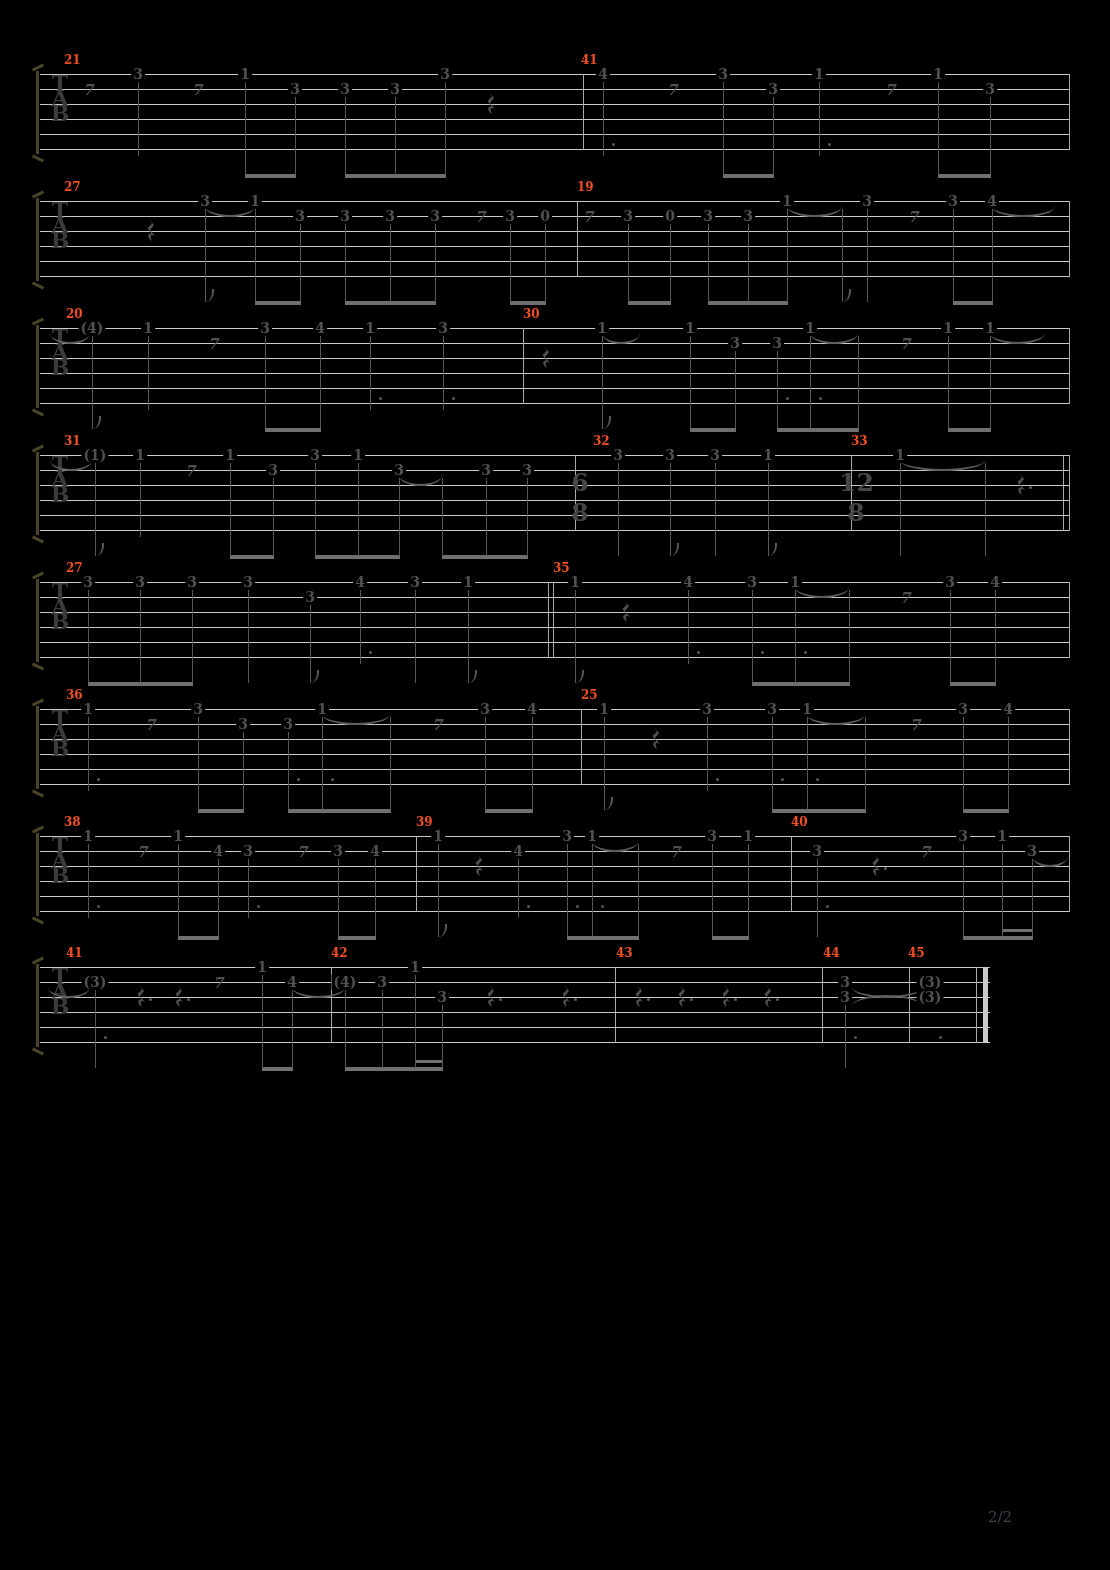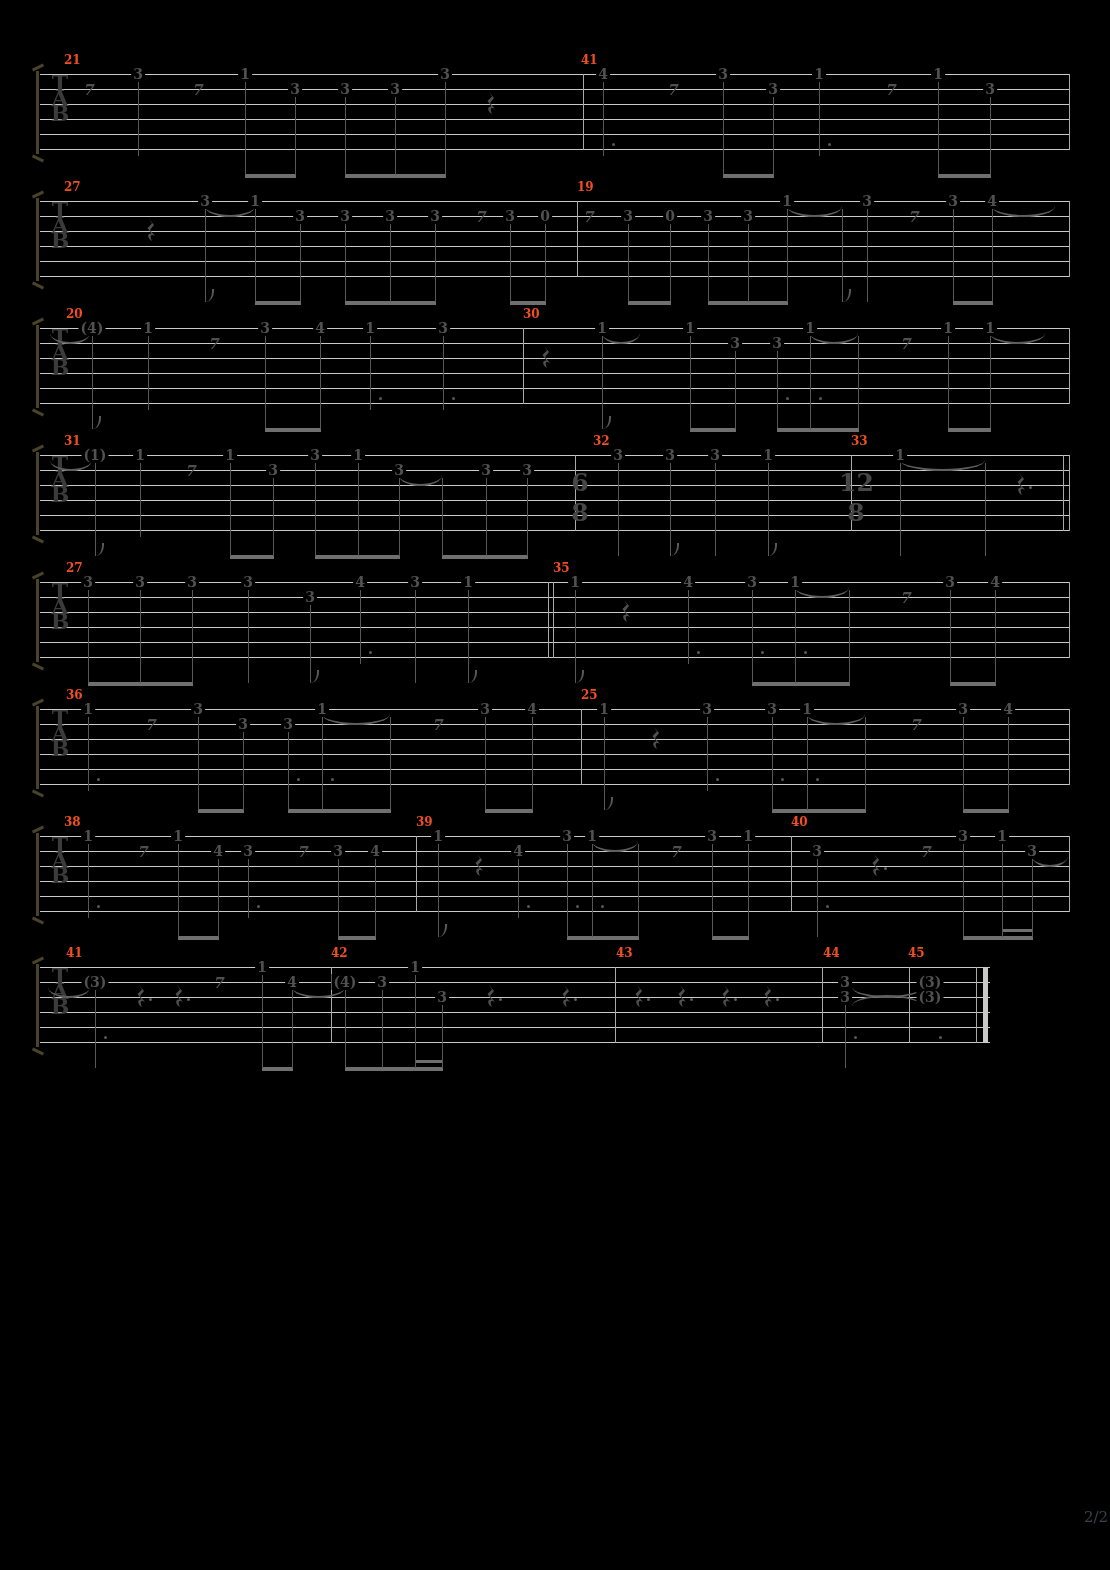--- a/index.html
+++ b/index.html
@@ -593,14 +593,14 @@
         <svg width="10" height="24" viewBox="0 0 10 24">
           <path d="M3 0 L8 6 L4 11 L9 17 C5 14.5 3.5 16.5 6 22 C1 19 1 14 5.5 14.5 L1.5 9 L6 4.5 Z" fill="#4f4f4f"></path>
         </svg>
       </div>
       <div class="abs dot" style="left: 776px; top: 998px;"></div>
       <div class="abs tie" style="left: 48px; top: 987px; width: 42px;"></div>
       <div class="abs tie" style="left: 292px; top: 987px; width: 53px;"></div>
       <div class="abs tie" style="left: 852px; top: 987px; width: 70px;"></div>
       <div class="abs tiu" style="left: 852px; top: 995px; width: 70px;"></div>
     </div>
-  <span class="abs footer" style="left:1084px;top:1508px;">2/2</span>
+  <span class="abs footer" style="left:988px;top:1508px;">2/2</span>
 </div>
 
 </body></html>

